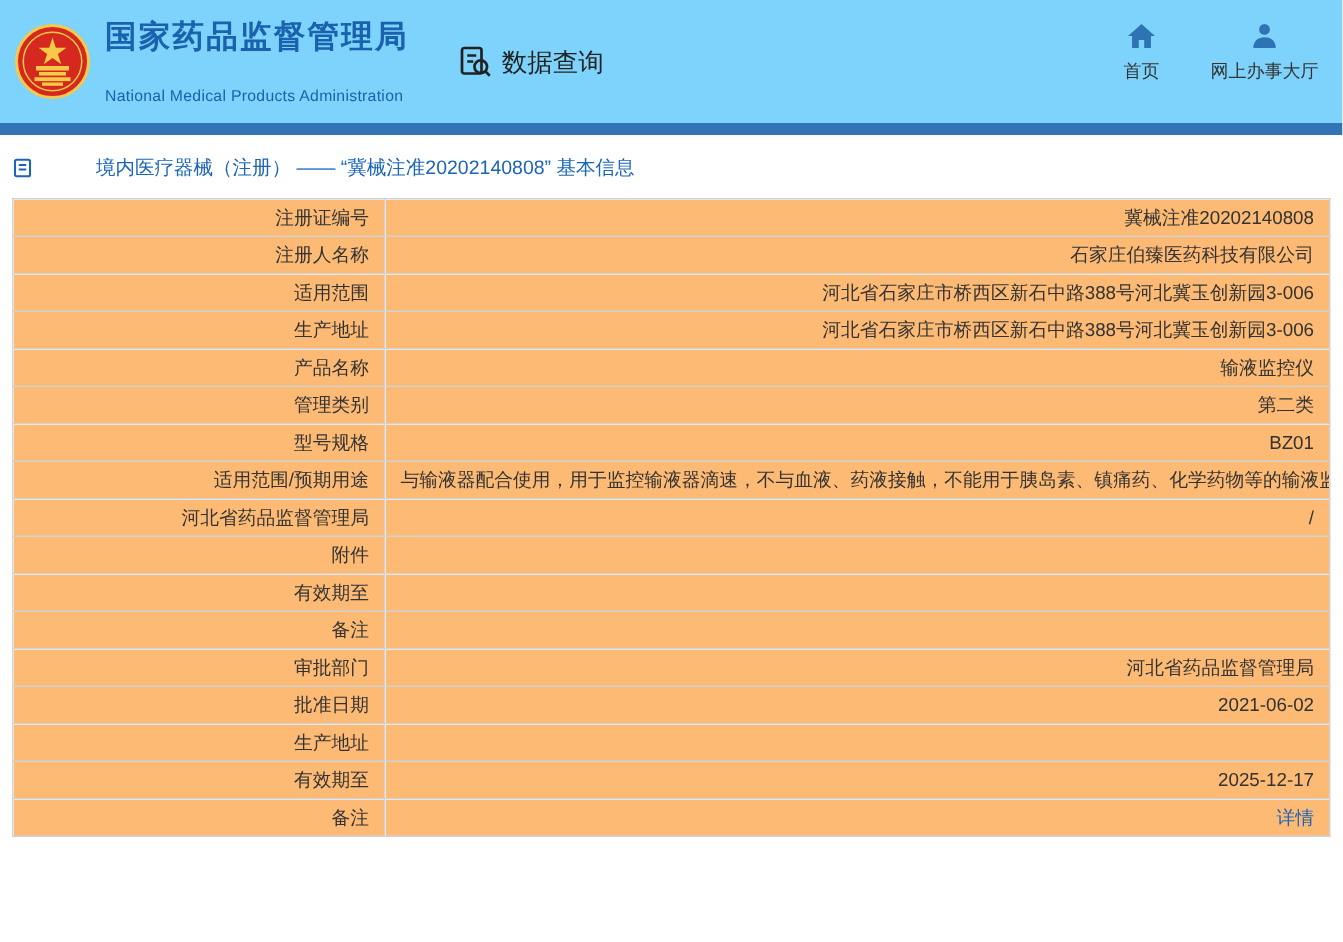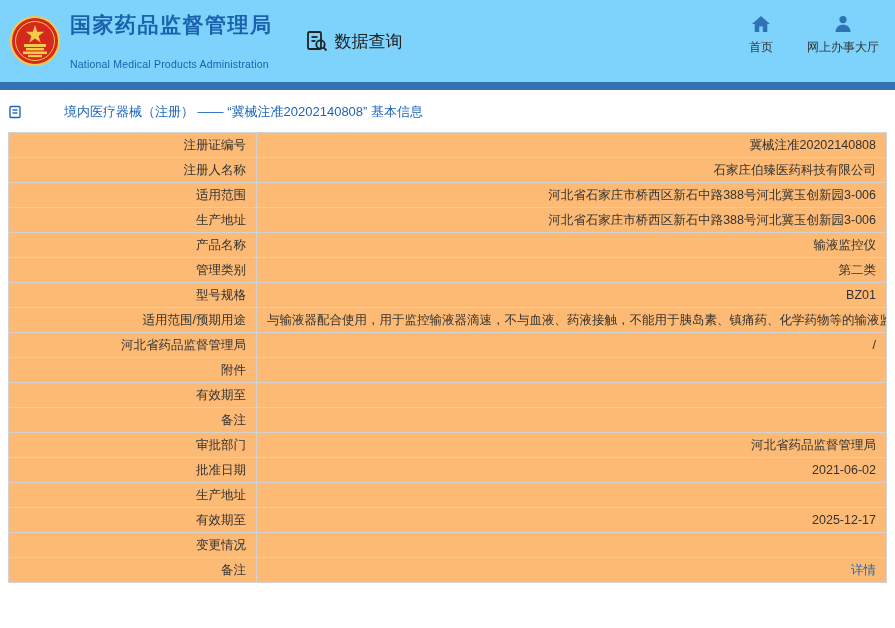--- a/index.html
+++ b/index.html
@@ -254,24 +254,20 @@
   <tr>
     <td class="label-cell">生产地址</td>
     <td class="value-cell"></td>
   </tr>
 
   <tr>
     <td class="label-cell">有效期至</td>
     <td class="value-cell">2025-12-17</td>
   </tr>
 
-  <tr>
-    <td class="label-cell">变更情况</td>
-    <td class="value-cell"></td>
-  </tr>
 
   <tr>
     <td class="label-cell">备注</td>
     <td class="value-cell"><a href="#" class="detail-link">详情</a></td>
   </tr>
 </tbody>
   </table>
 
 </div>
 

